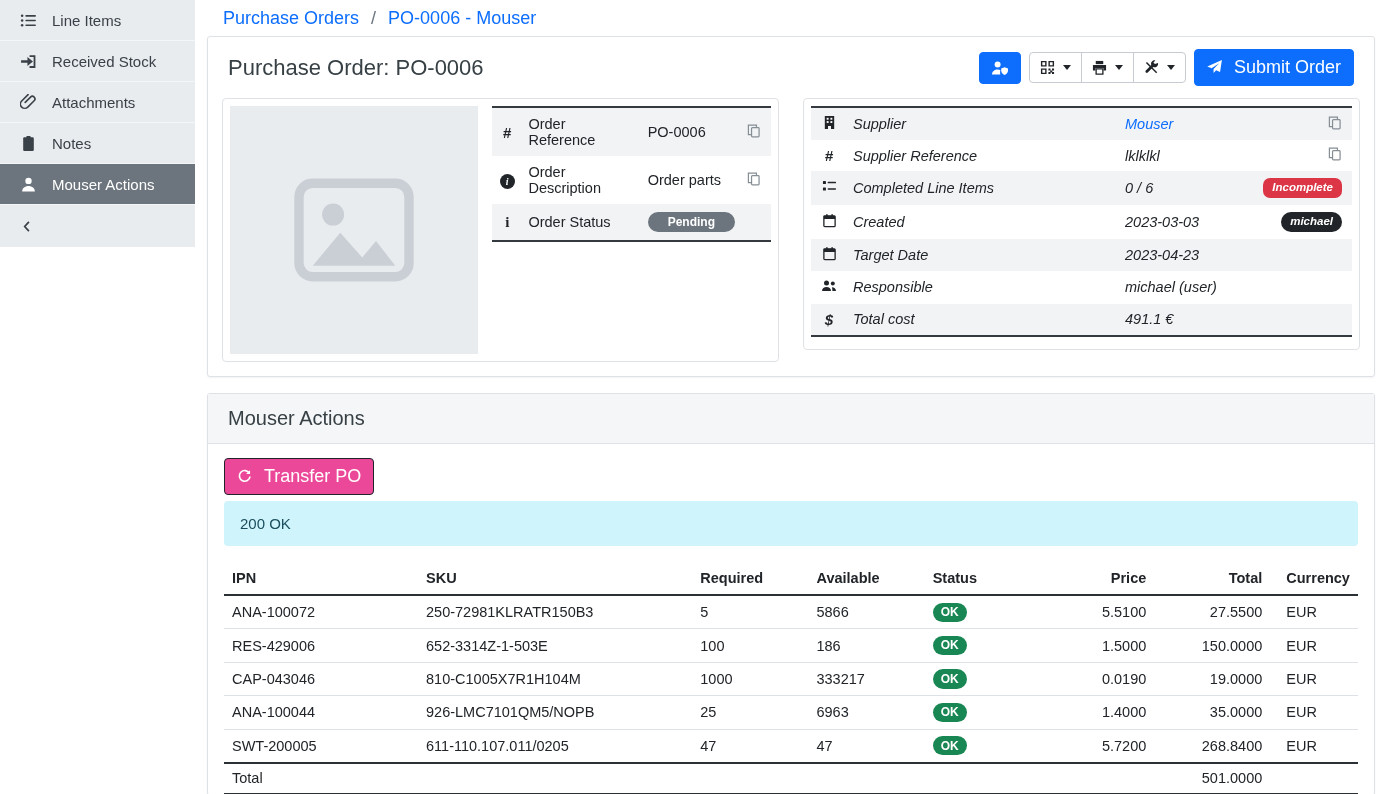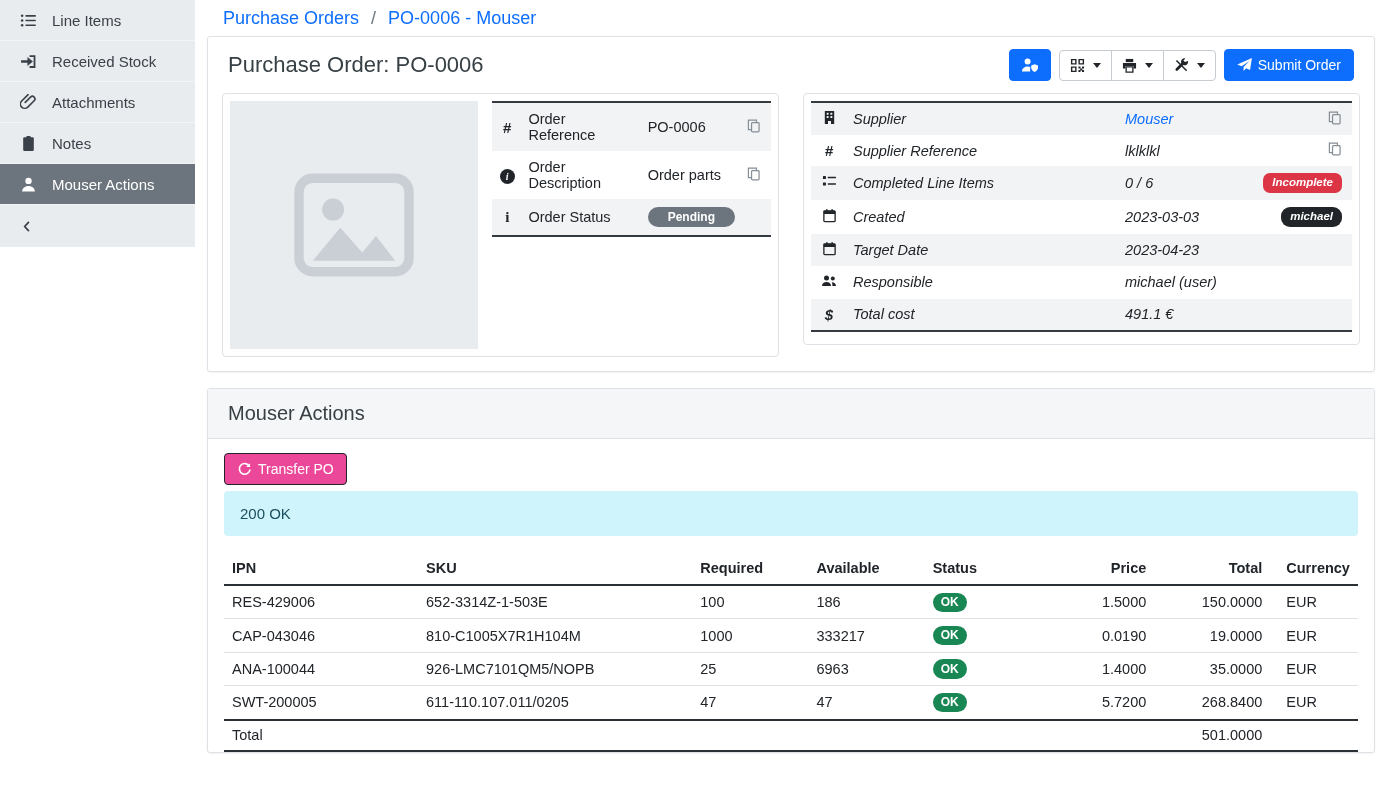--- a/index.html
+++ b/index.html
@@ -36,22 +36,22 @@
     box-shadow:0 1px 2px rgba(0,0,0,.05); margin-bottom:16px;
   }
   .panel-header { display:flex; align-items:center; justify-content:space-between; padding:12px 20px 10px; }
   .panel-header.gray { background:#f5f6f7; border-bottom:1px solid #dee2e6; padding:13px 20px; }
   h1.page-title { margin:0; font-size:22px; font-weight:500; color:#374045; }
   h2.panel-title { margin:0; font-size:20px; font-weight:500; color:#374045; }
 
   
   .toolbar { display:flex; align-items:center; gap:8px; }
   .btn {
-    display:inline-flex; align-items:center; gap:6px; border-radius:4px;
-    border:1px solid transparent; font-size:14px; cursor:pointer;
+    display:inline-flex; align-items:center; gap:12px; border-radius:4px;
+    border:1px solid transparent; font-size:18px; cursor:pointer;
     padding:7px 12px; background:#fff; font-family:inherit;
   }
   .btn-primary { background:#0d6efd; border-color:#0d6efd; color:#fff; }
   .btn-dark { background:#ec4899; border-color:#212529; color:#fff; }
   .btn-icon { padding:7px 11px; }
   .btn-group { display:flex; }
   .btn-light {
     background:#fff; border:1px solid #c6ccd2; color:#212529; border-radius:0;
     padding:7px 10px; display:inline-flex; align-items:center; gap:6px; cursor:pointer;
   }
@@ -98,21 +98,21 @@
   .copy-btn { cursor:pointer; display:inline-block; }
   .link { color:#0d6efd; text-decoration:none; cursor:pointer; }
 
   
   .badge {
     display:inline-block; color:#fff; font-weight:700; font-size:11.5px;
     padding:3px 9px; border-radius:10px; line-height:1.2;
   }
   .badge-pending { background:#6c757d; font-size:12px; padding:3px 20px; }
   .badge-incomplete { background:#dc3545;border-radius:7px; }
-  .badge-dark { background:#212529;border-radius:9px; }
+  .badge-dark { background:#212529; }
   .badge-ok { background:#198754; font-size:12px; padding:2.5px 8px; }
 
   
   .panel-body { padding:14px 16px 0; }
   .alert-info {
     background:#cff4fc; color:#1c4f5e; border-radius:4px;
     padding:14px 16px; font-size:15px; margin:6px 0 20px;
   }
   .parts-table { width:100%; border-collapse:collapse; font-size:14.5px; }
   .parts-table th {
@@ -389,20 +389,30 @@
               <th>Required</th>
               <th>Available</th>
               <th>Status</th>
               <th class="num">Price</th>
               <th class="num">Total</th>
               <th>Currency</th>
             </tr>
           </thead>
           <tbody>
               <tr>
+                <td>ANA-100072</td>
+                <td>250-72981KLRATR150B3</td>
+                <td>5</td>
+                <td>5866</td>
+                <td><span class="badge badge-ok">OK</span></td>
+                <td class="num">5.5100</td>
+                <td class="num">27.5500</td>
+                <td>EUR</td>
+              </tr>
+              <tr>
                 <td>RES-429006</td>
                 <td>652-3314Z-1-503E</td>
                 <td>100</td>
                 <td>186</td>
                 <td><span class="badge badge-ok">OK</span></td>
                 <td class="num">1.5000</td>
                 <td class="num">150.0000</td>
                 <td>EUR</td>
               </tr>
               <tr>

